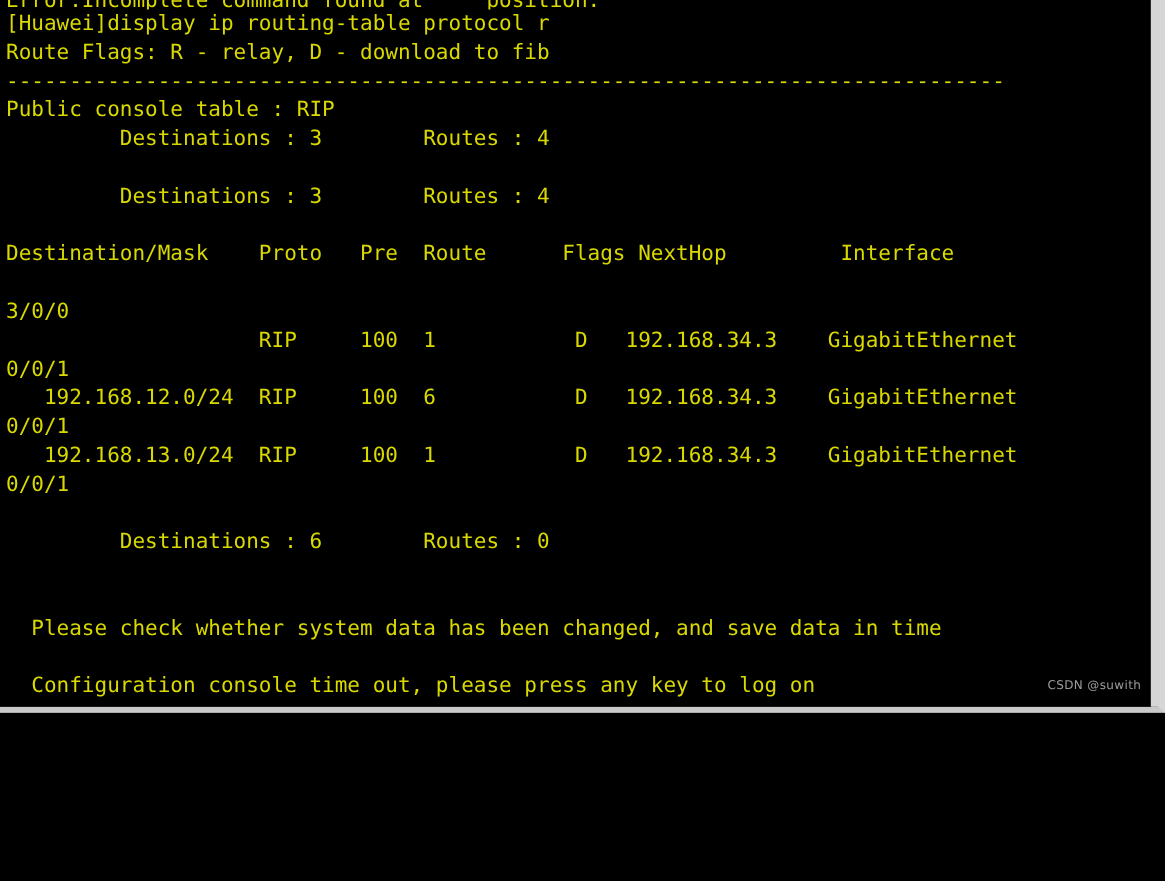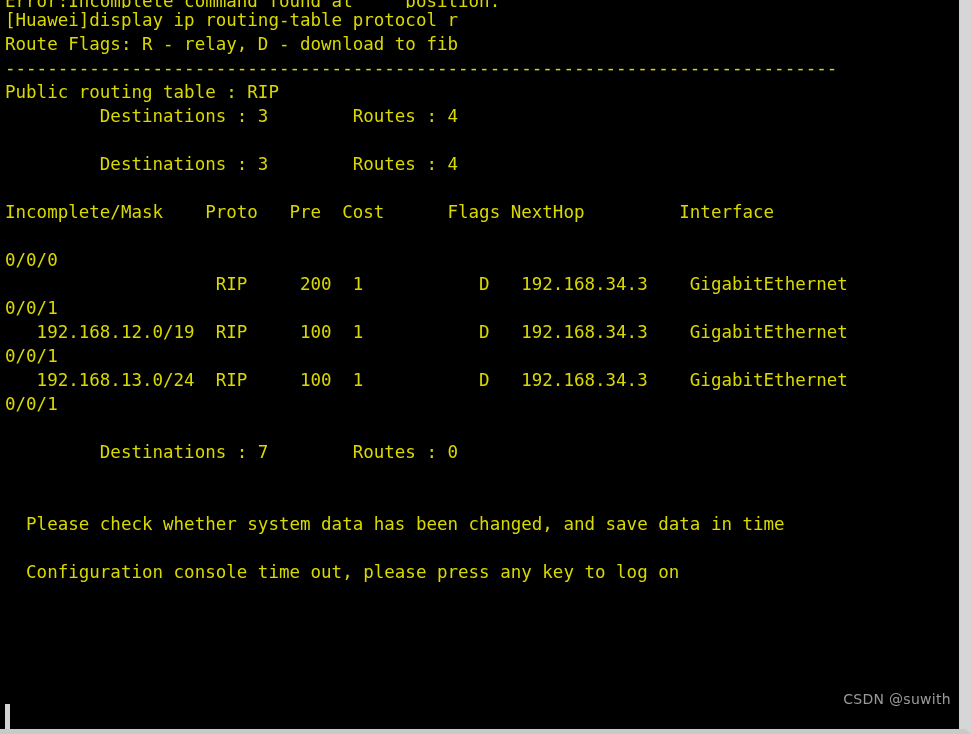--- a/index.html
+++ b/index.html
@@ -11,21 +11,21 @@
   body {
     width: 971px;
     height: 734px;
     overflow: hidden;
     font-family: "DejaVu Sans Mono", "Liberation Mono", monospace;
   }
 
   #terminal-window {
     position: relative;
     width: 971px;
-    height: 734px;
+    height: 594px;
     background: #404040;
     box-sizing: border-box;
     border-right: 6px solid #d6d6d6;
     border-bottom: 5px solid #c9c9c9;
     overflow: hidden;
   }
 
   #terminal-screen {
     position: absolute;
     left: 0;
@@ -65,23 +65,23 @@
     left: 5px;
     top: 704px;
     width: 5px;
     height: 25px;
     background: #d3d3d3;
   }
 
   #watermark {
     position: absolute;
     right: 14px;
-    bottom: 22px;
+    bottom: 12px;
     font-family: "DejaVu Sans", "Liberation Sans", sans-serif;
-    font-size: 14px;
+    font-size: 10px;
     color: #9b9b9b;
     letter-spacing: 0.3px;
     white-space: pre;
   }
 
   #scrollbar-track {
     position: absolute;
     right: 0;
     top: 0;
     width: 6px;
@@ -93,36 +93,36 @@
 <body>
 
 <div id="terminal-window">
 
   <div id="terminal-screen">
 
     <div class="term-line clipped-top">Error:Incomplete command found at '^' position.</div>
     <div class="term-line">[Huawei]display ip routing-table protocol r</div>
     <div class="term-line">Route Flags: R - relay, D - download to fib</div>
     <div class="term-line">-------------------------------------------------------------------------------</div>
-    <div class="term-line">Public routing table : RIP</div>
+    <div class="term-line">Public console table : RIP</div>
     <div class="term-line">         Destinations : 3        Routes : 4</div>
     <div class="term-line blank-line"></div>
     <div class="term-line">         Destinations : 3        Routes : 4</div>
     <div class="term-line blank-line"></div>
-    <div class="term-line">Incomplete/Mask    Proto   Pre  Cost      Flags NextHop         Interface</div>
+    <div class="term-line">Destination/Mask    Proto   Pre  Route      Flags NextHop         Interface</div>
     <div class="term-line blank-line"></div>
-    <div class="term-line">0/0/0</div>
-    <div class="term-line">                    RIP     200  1           D   192.168.34.3    GigabitEthernet</div>
+    <div class="term-line">3/0/0</div>
+    <div class="term-line">                    RIP     100  1           D   192.168.34.3    GigabitEthernet</div>
     <div class="term-line">0/0/1</div>
-    <div class="term-line">   192.168.12.0/19  RIP     100  1           D   192.168.34.3    GigabitEthernet</div>
+    <div class="term-line">   192.168.12.0/24  RIP     100  6           D   192.168.34.3    GigabitEthernet</div>
     <div class="term-line">0/0/1</div>
     <div class="term-line">   192.168.13.0/24  RIP     100  1           D   192.168.34.3    GigabitEthernet</div>
     <div class="term-line">0/0/1</div>
     <div class="term-line blank-line"></div>
-    <div class="term-line">         Destinations : 7        Routes : 0</div>
+    <div class="term-line">         Destinations : 6        Routes : 0</div>
     <div class="term-line blank-line"></div>
     <div class="term-line blank-line"></div>
     <div class="term-line">  Please check whether system data has been changed, and save data in time</div>
     <div class="term-line blank-line"></div>
     <div class="term-line">  Configuration console time out, please press any key to log on</div>
 
   </div>
 
   <div id="cursor-block"></div>
 

